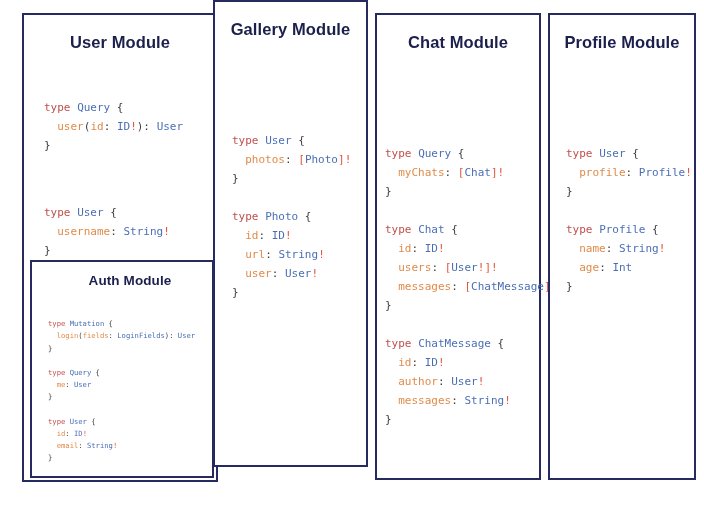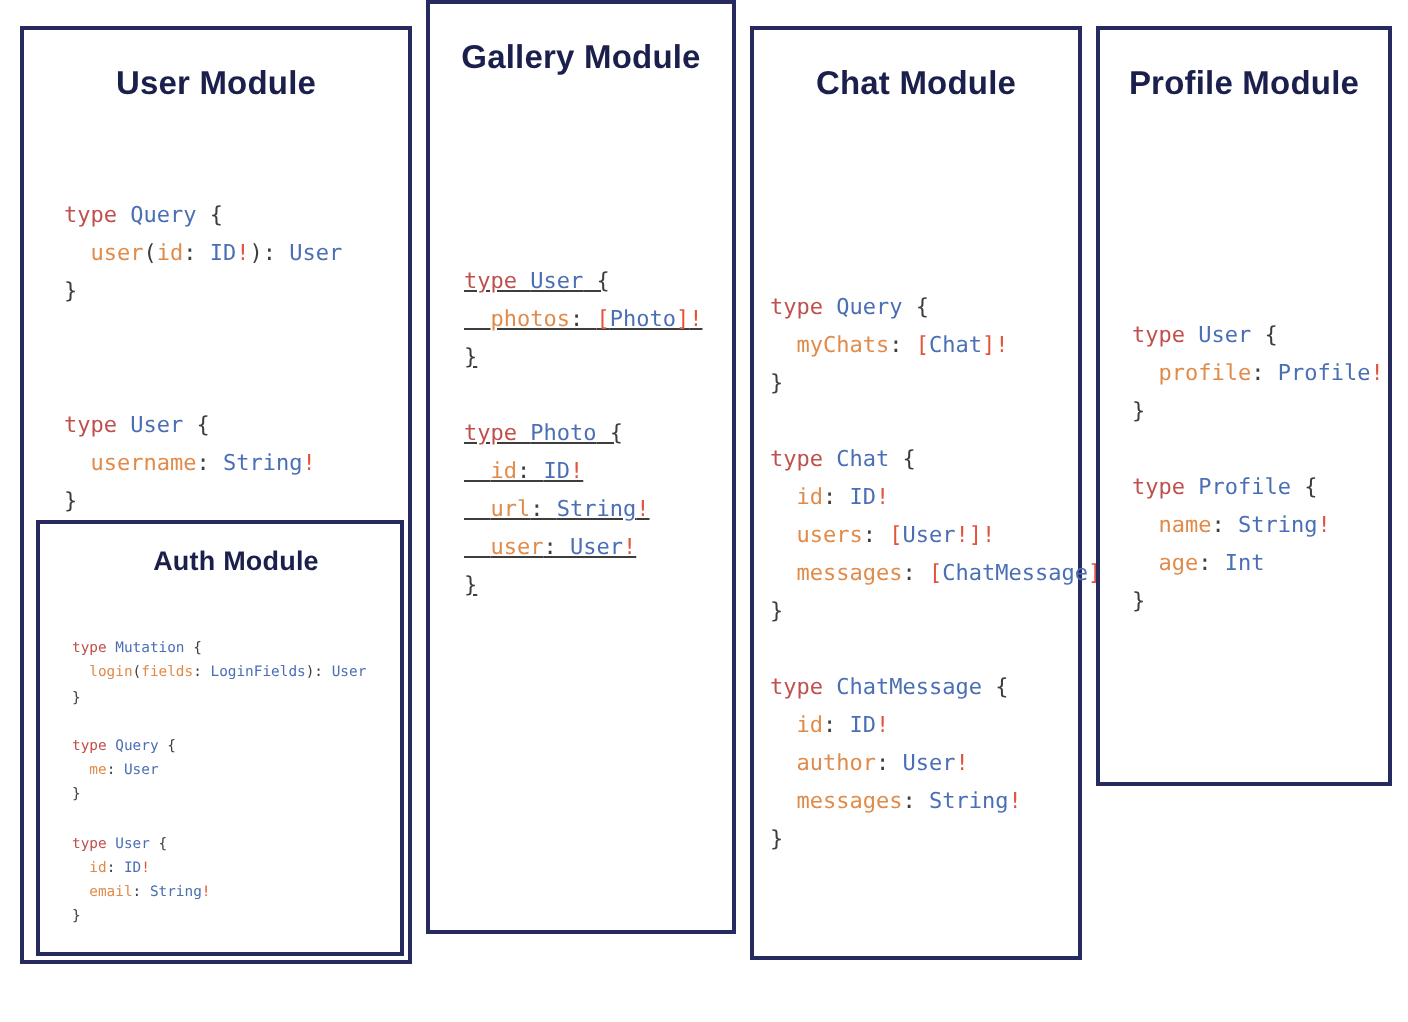--- a/index.html
+++ b/index.html
@@ -52,24 +52,24 @@
   }
 
   
   .kw   { color: #c0504d; }   
   .tname{ color: #4a6fb5; }   
   .field{ color: #e08b4a; }   
   .bang { color: #e2553c; }   
   .punc { color: #3d3d3d; }   
 
   
-  #panel-user    { left: 10px;  top: 13px;  width: 196px; height: 469px; }
+  #panel-user    { left: 22px;  top: 13px;  width: 196px; height: 469px; }
   #panel-gallery { left: 213px; top: 0;  width: 155px; height: 467px; }
   #panel-chat    { left: 375px; top: 13px;  width: 166px; height: 467px; }
-  #panel-profile { left: 548px; top: 13px;  width: 148px; height: 380px; }
+  #panel-profile { left: 548px; top: 13px;  width: 148px; height: 467px; }
 
   
   #panel-auth {
     left: 6px;
     top: 245px;
     width: 184px;
     height: 218px;
     border: 2px solid #262a5e;
     padding-left: 16px;
   }
@@ -79,23 +79,23 @@
   }
   .code.small {
     font-size: 7.2px;
     line-height: 12.2px;
   }
 
   
   #code-user-1    { left: 20px;  top: 72px; }
   #code-user-2    { left: 20px;  top: 177px; }
   #code-auth-1    { left: 16px;  top: 49px; }
-  #code-gallery-1 { left: 17px;  top: 118px; text-decoration: underline; }
+  #code-gallery-1 { left: 17px;  top: 118px; }
   #code-chat-1    { left: 8px;   top: 118px; }
-  #code-profile-1 { left: 16px;  top: 132px; }
+  #code-profile-1 { left: 16px;  top: 118px; }
 </style>
 </head>
 <body>
 
 <div id="board">
 
   <div class="panel" id="panel-user">
     <div class="panel-title">User Module</div>
 
     <pre class="code" id="code-user-1"><span class="kw">type </span><span class="tname">Query</span><span class="punc"> {</span>

